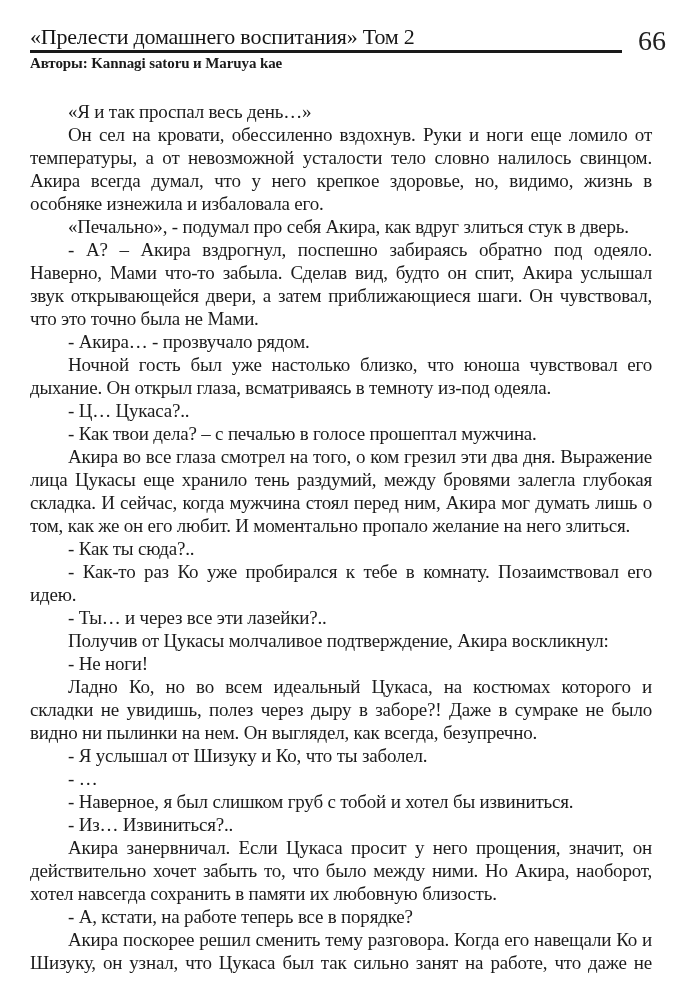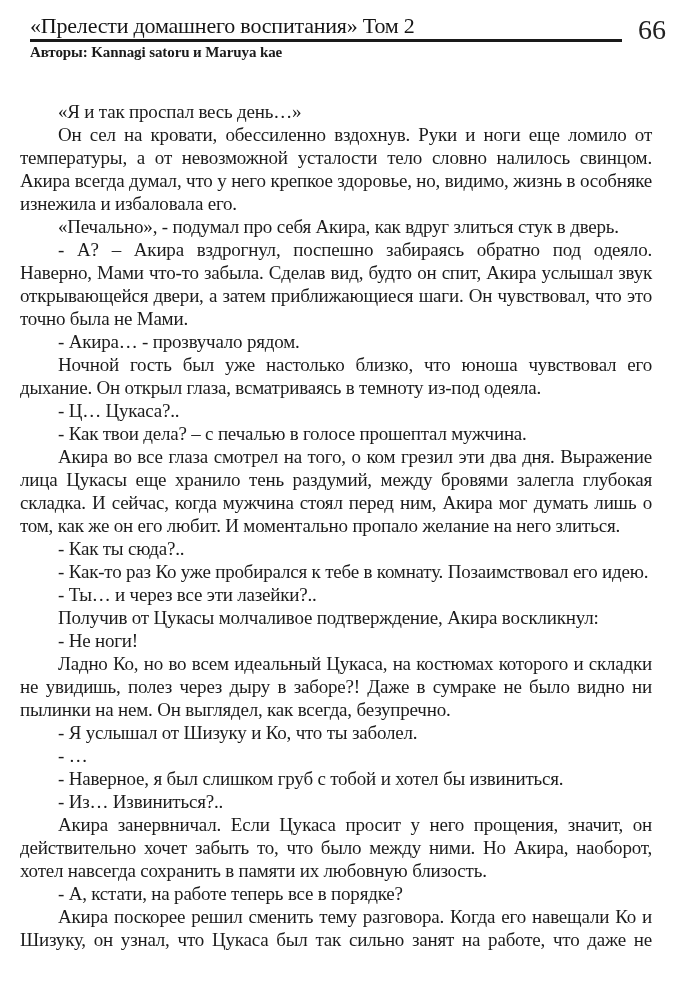--- a/index.html
+++ b/index.html
@@ -12,21 +12,21 @@
     width: 682px;
     height: 1000px;
     background: #ffffff;
     color: #1c1c1c;
     font-family: "Liberation Serif", "DejaVu Serif", serif;
     overflow: hidden;
     box-sizing: border-box;
   }
   .header {
     position: absolute;
-    top: 14px;
+    top: 25px;
     left: 30px;
     right: 30px;
   }
   .header-rule-row {
     display: flex;
     align-items: flex-end;
   }
   .title-wrap {
     flex: 0 0 auto;
     width: 592px;
@@ -51,21 +51,21 @@
   .authors-line {
     font-size: 15px;
     font-weight: bold;
     letter-spacing: -0.1px;
     margin-top: 2px;
     color: #1a1a1a;
   }
   .body-text {
     position: absolute;
     top: 100px;
-    left: 20px;
+    left: 30px;
     right: 30px;
     font-family: Liberation Serif, serif;
   }
   .body-text p {
     margin: 0;
     font-size: 19px;
     line-height: 23px;
     letter-spacing: -0.2px;
     text-align: justify;
     text-indent: 38px;

